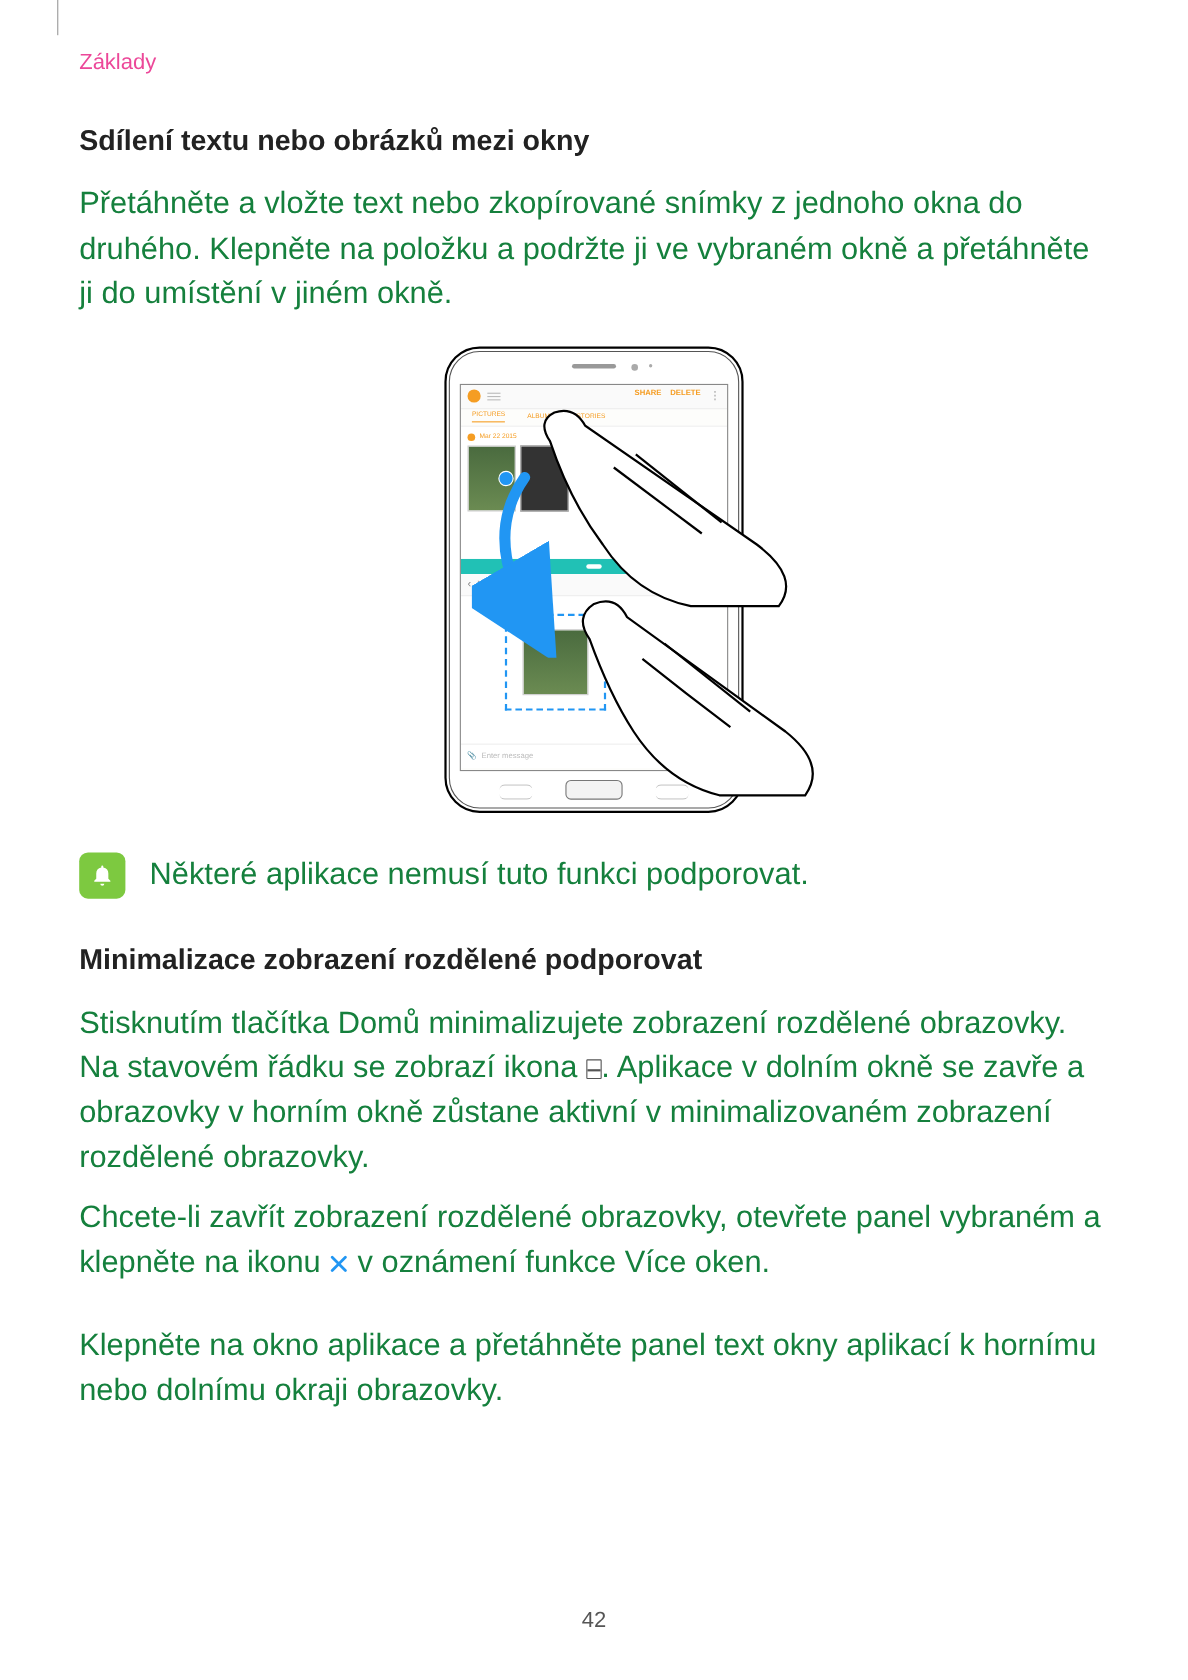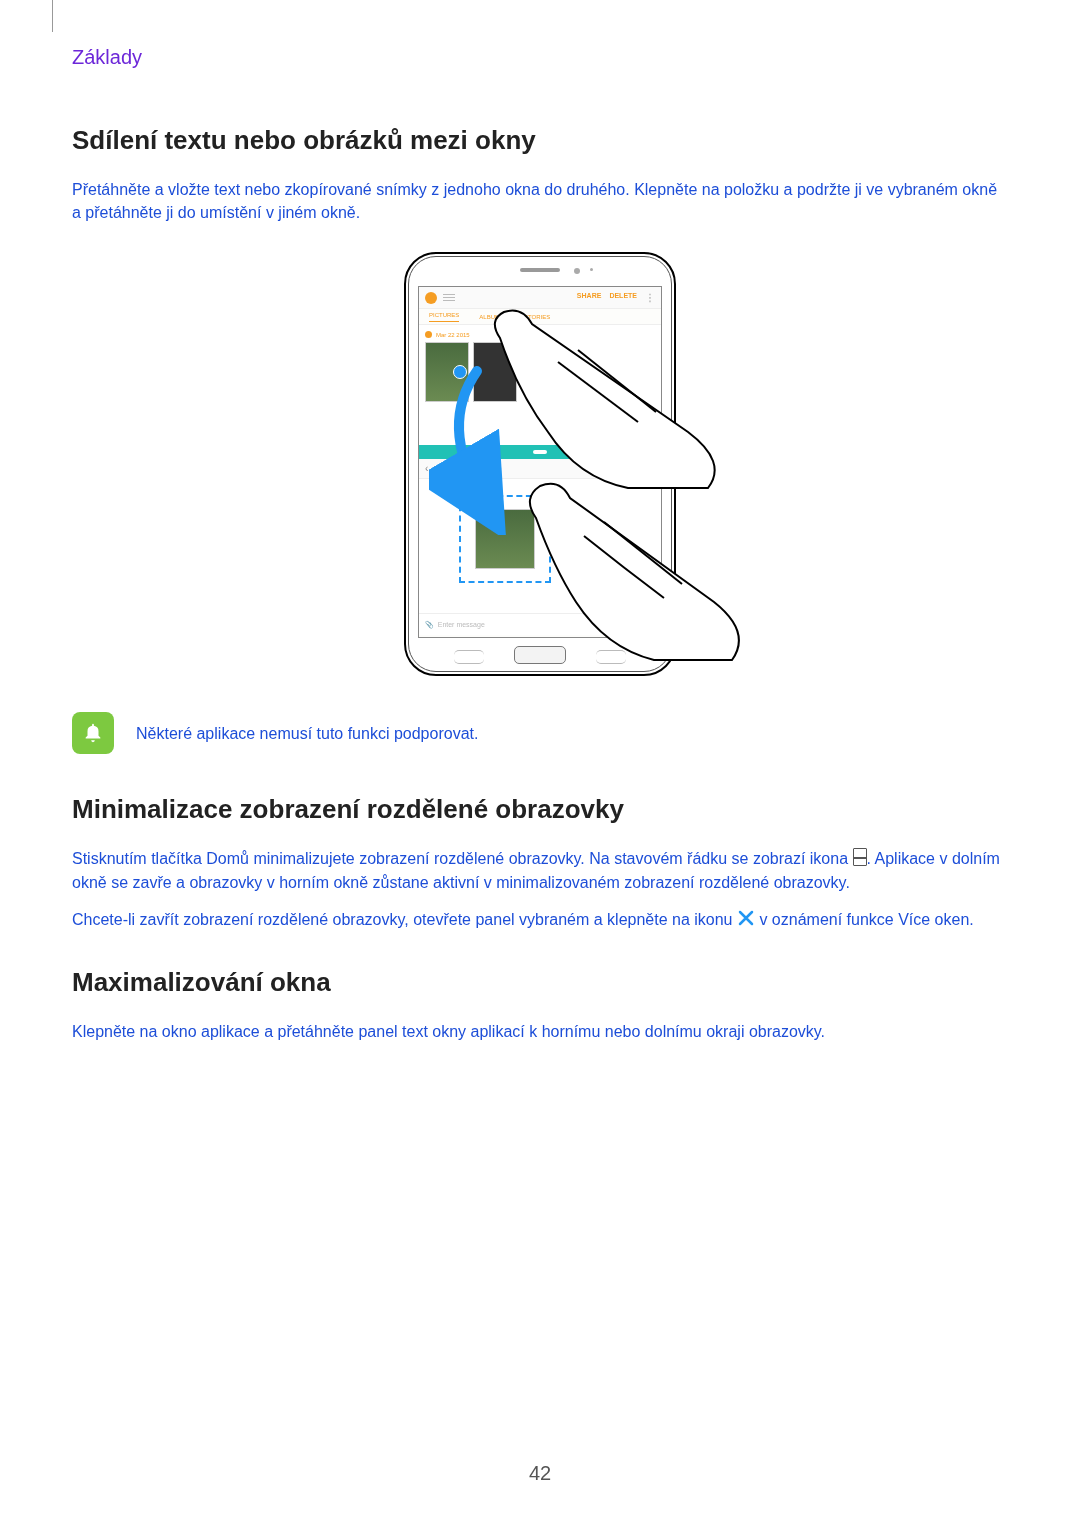--- a/index.html
+++ b/index.html
@@ -22,35 +22,35 @@
     .top-margin-line {
       position: absolute;
       top: 0;
       left: 52px;
       width: 1px;
       height: 32px;
       background: #999;
     }
     .header-label {
       font-size: 20px;
-      color: #6d28d9;
-      margin-bottom: 56px;
+      color: #ec4899;
+      margin-bottom: 43px;
       padding-top: 6px;
     }
     h2 {
       font-size: 26px;
       font-weight: bold;
       color: #222;
       margin-bottom: 22px;
       margin-top: 16px;
     }
     p {
-      font-size: 16px;
+      font-size: 28px;
       line-height: 1.45;
-      color: #1d4ed8;
+      color: #15803d;
       margin-bottom: 14px;
     }
     .figure-area {
       display: flex;
       justify-content: center;
       margin: 28px 0 36px 0;
     }
     .phone {
       position: relative;
       width: 272px;
@@ -414,30 +414,29 @@
       <div class="note-icon">
         <svg class="bell" viewBox="0 0 24 24">
             <path d="M12 2a1 1 0 0 1 1 1v1.07A6 6 0 0 1 18 10v5l2 2v1H4v-1l2-2v-5a6 6 0 0 1 5-5.93V3a1 1 0 0 1 1-1Zm-2 18h4a2 2 0 0 1-4 0Z" fill="#fff"></path>
           </svg>
       </div>
       <p style="margin:0;">Některé aplikace nemusí tuto funkci podporovat.</p>
     </div>
   </div>
 
   <div class="section">
-    <h2>Minimalizace zobrazení rozdělené obrazovky</h2>
+    <h2>Minimalizace zobrazení rozdělené podporovat</h2>
     <p>
       <span>Stisknutím tlačítka Domů minimalizujete zobrazení rozdělené obrazovky. Na stavovém řádku se zobrazí ikona </span><span class="inline-icon split-icon"></span><span>. Aplikace v dolním okně se zavře a obrazovky v horním okně zůstane aktivní v minimalizovaném zobrazení rozdělené obrazovky.</span>
     </p>
     <p>
       <span>Chcete-li zavřít zobrazení rozdělené obrazovky, otevřete panel vybraném a klepněte na ikonu </span><svg class="inline-icon close-x" viewBox="0 0 18 18">
           <path d="M3 3 L15 15 M15 3 L3 15" stroke="#2196f3" stroke-width="2.5" stroke-linecap="round"></path>
         </svg><span> v oznámení funkce Více oken.</span>
     </p>
   </div>
 
   <div class="section">
-    <h2>Maximalizování okna</h2>
     <p>Klepněte na okno aplikace a přetáhněte panel text okny aplikací k hornímu nebo dolnímu okraji obrazovky.</p>
   </div>
 </div>
 
 <div class="page-number">42</div>
 
 </body></html>

